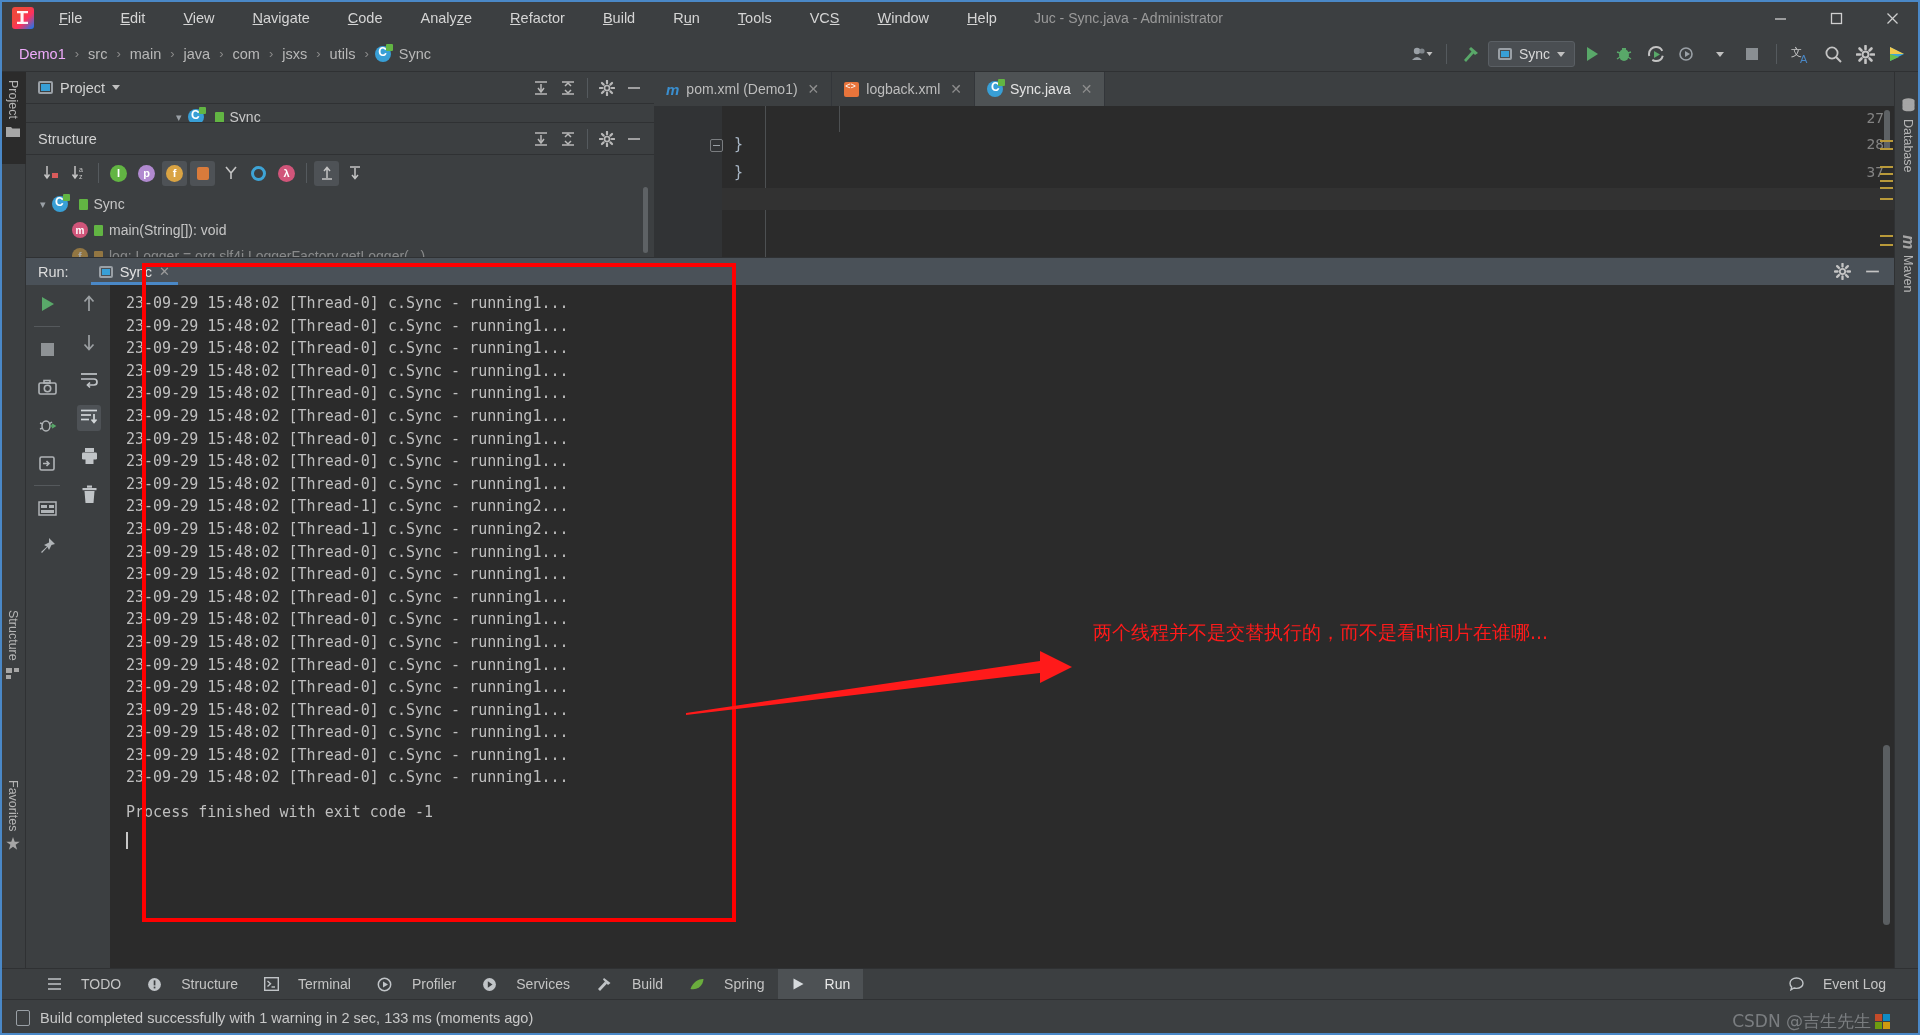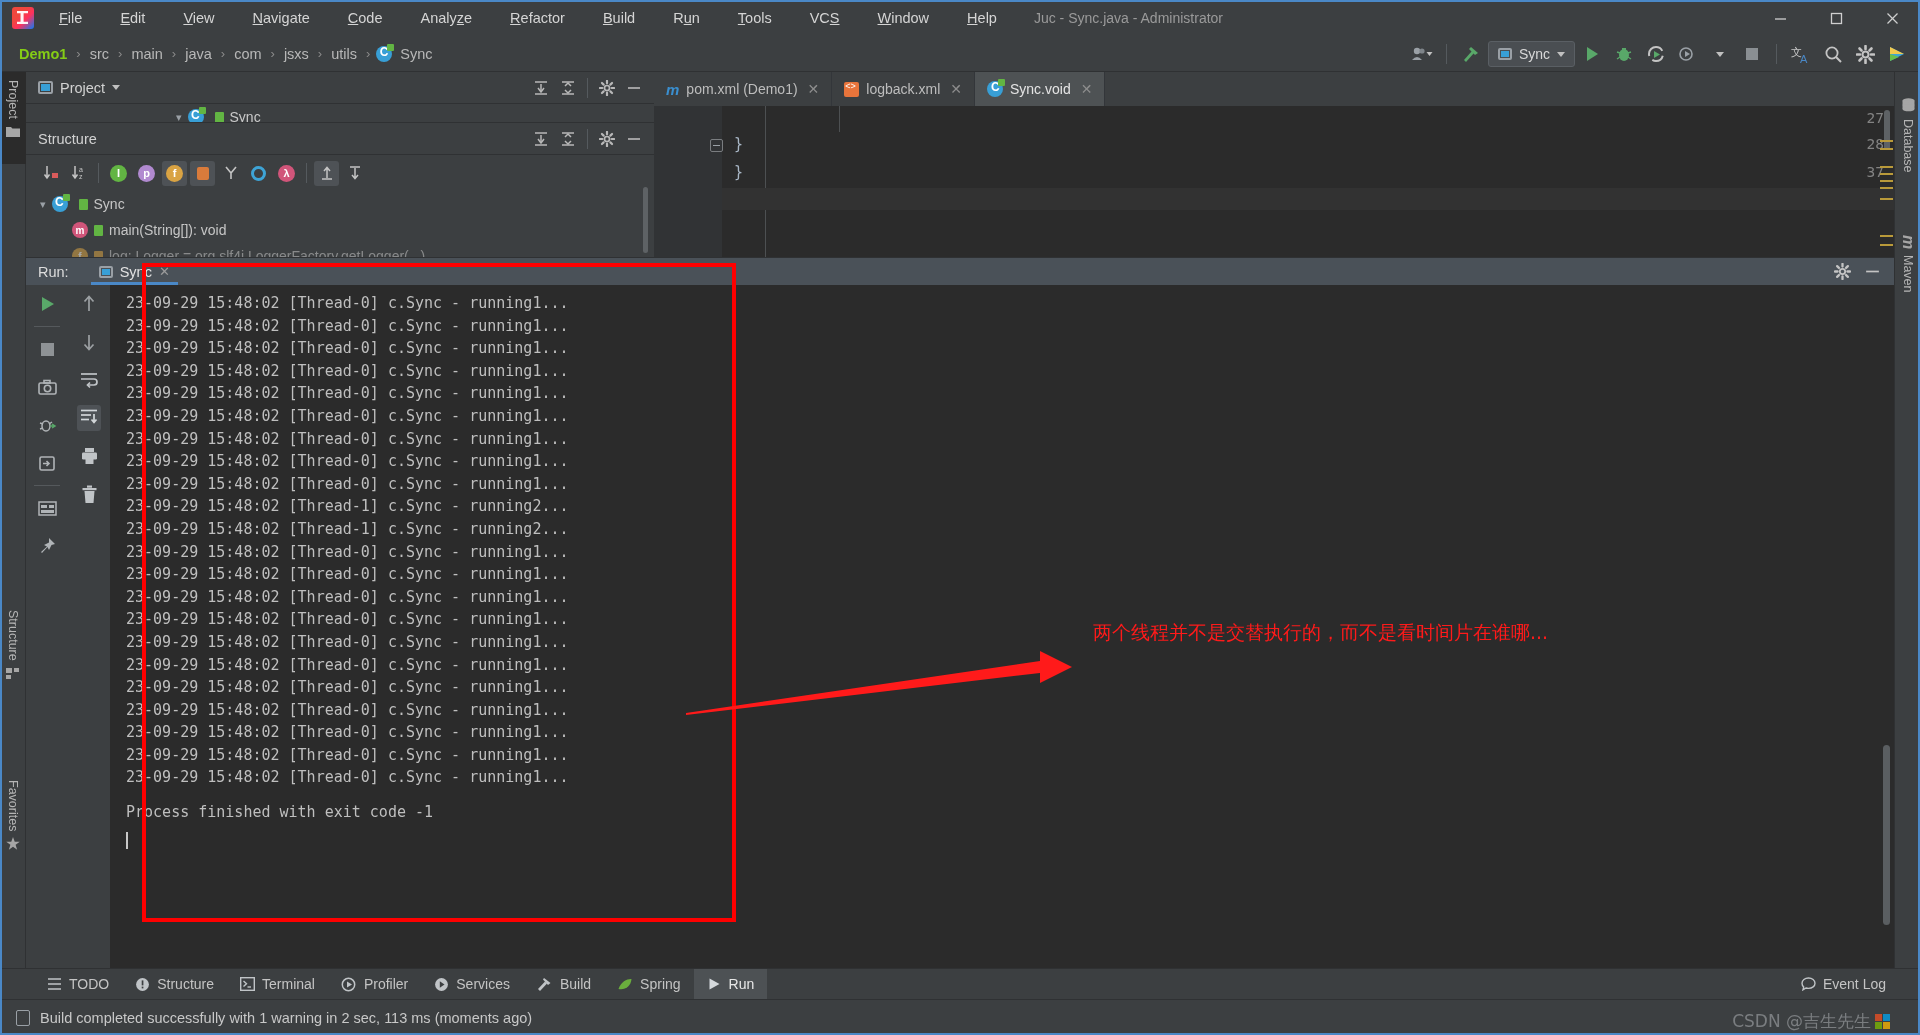--- a/index.html
+++ b/index.html
@@ -39,21 +39,21 @@
   .wc svg { stroke: #cfcfcf; stroke-width: 1.3; fill: none; }
 
   
   .navbar {
     position: absolute; left: 0; top: 36px; width: 1920px; height: 36px;
     background: #3c3f41; display: flex; align-items: center;
     border-bottom: 1px solid #2f3133;
   }
   .crumbs { display: flex; align-items: center; margin-left: 16px; font-size: 14.5px; }
   .crumb { color: #b8b8b8; padding: 1px 3px; white-space: nowrap; }
-  .crumb.first { color: #84cc16; font-weight: bold; }
+  .crumb.first { color: #f0abfc; font-weight: normal; }
   .crumb-sep { color: #8a8a8a; margin: 0 6px; font-size: 13px; }
   .crumb-ico {
     width: 16px; height: 16px; border-radius: 50%; background: #389fd6;
     display: inline-block; margin-right: 5px; position: relative; vertical-align: -3px;
   }
   .crumb-ico::before { content:"C"; position:absolute; left:3.5px; top:-1px; font-size:12px; color:#fff; font-weight:bold; }
   .crumb-ico::after { content:""; position:absolute; right:-2px; top:-2px; width:7px; height:7px; background:#62b543; border-radius:1px; }
 
   .nav-right { position: absolute; right: 8px; top: 0; height: 36px; display: flex; align-items: center; gap: 2px; }
   .tbtn { width: 30px; height: 28px; display:flex; align-items:center; justify-content:center; border-radius:3px; }
@@ -184,21 +184,21 @@
   .rstab { writing-mode: vertical-rl; font-size:12.5px; color:#b5b5b5; padding: 8px 0; display:flex; align-items:center; gap:6px; width:26px; }
 
   .rightgut { position:absolute; right:26px; top:140px; width:14px; height:120px; }
   .rg { position:absolute; left:0; width:13px; height:2px; background:#b99a3a; }
 
   
   .bottombar {
     position:absolute; left:0; bottom:36px; width:1920px; height:31px; background:#3c3f41;
     display:flex; align-items:center; border-top:1px solid #2f3133;
   }
-  .bb-item { display:flex; align-items:center; gap:7px; font-size:14px; color:#c4c4c4; padding: 0 13px; height:31px; }
+  .bb-item { display:flex; align-items:center; gap:19px; font-size:14px; color:#c4c4c4; padding: 0 13px; height:31px; }
   .bb-item.active { background:#4d5154; color:#e8e8e8; }
   .bb-right { margin-left:auto; display:flex; align-items:center;text-align:center; }
 
   
   .statusbar {
     position:absolute; left:0; bottom:0; width:1920px; height:36px; background:#3c3f41;
     display:flex; align-items:center; border-top:1px solid #2f3133;
   }
   .sb-text { font-size:14.5px; color:#c8c8c8; margin-left:10px; }
   .sb-ico { width:14px; height:16px; border:1.5px solid #9aa0a6; border-radius:2px; margin-left:16px; }
@@ -576,21 +576,21 @@
         <span>pom.xml (Demo1)</span>
         <span class="x">✕</span>
       </div>
       <div class="etab">
         <span class="xmlico"></span>
         <span>logback.xml</span>
         <span class="x">✕</span>
       </div>
       <div class="etab active">
         <span class="javaico"></span>
-        <span>Sync.void</span>
+        <span>Sync.java</span>
         <span class="x">✕</span>
       </div>
     </div>
 
     <div class="warnbox">
       <span class="warntri"></span>
       <span>13</span>
       <span style="font-size:16px;color:#b0b0b0;margin-left:8px;">∧</span>
       <span style="font-size:16px;color:#b0b0b0;margin-left:10px;">∨</span>
     </div>
@@ -866,21 +866,21 @@
         <svg width="15" height="14" viewBox="0 0 15 14">
           <path d="M7.5 1 C11.2 1 14 3.3 14 6.2 C14 9.1 11.2 11.4 7.5 11.4 C6.6 11.4 5.8 11.3 5 11 L2 12.8 L2.7 10 C1.6 9 1 7.7 1 6.2 C1 3.3 3.8 1 7.5 1 Z" fill="none" stroke="#c0c4c7" stroke-width="1.4"></path>
         </svg>
         <span>Event Log</span>
       </div>
     </div>
   </div>
 
   <div class="statusbar">
     <span class="sb-ico"></span>
-    <span class="sb-text">Build completed successfully with 1 warning in 2 sec, 113 ms (moments ago)</span>
+    <span class="sb-text">Build completed successfully with 1 warning in 2 sec, 133 ms (moments ago)</span>
   </div>
 
   <div class="watermark">
     <span>CSDN @吉生先生</span><span class="wmlogo"></span>
   </div>
 
   <div class="blueborder"></div>
 </div>
 
 </body></html>

